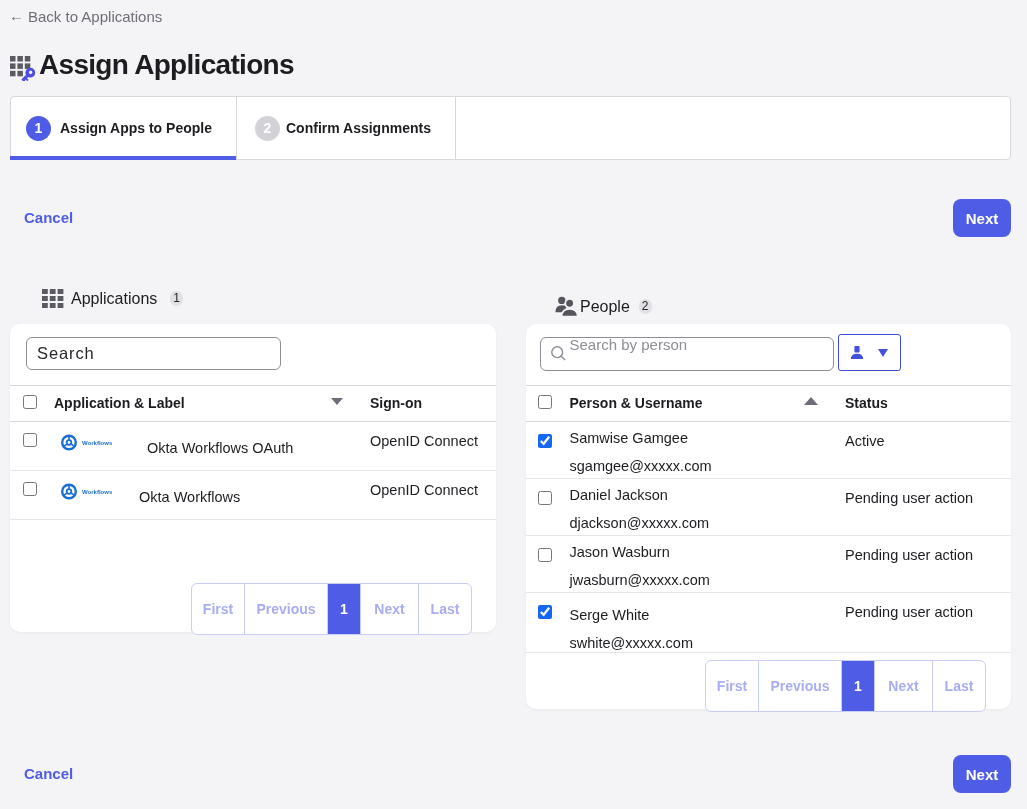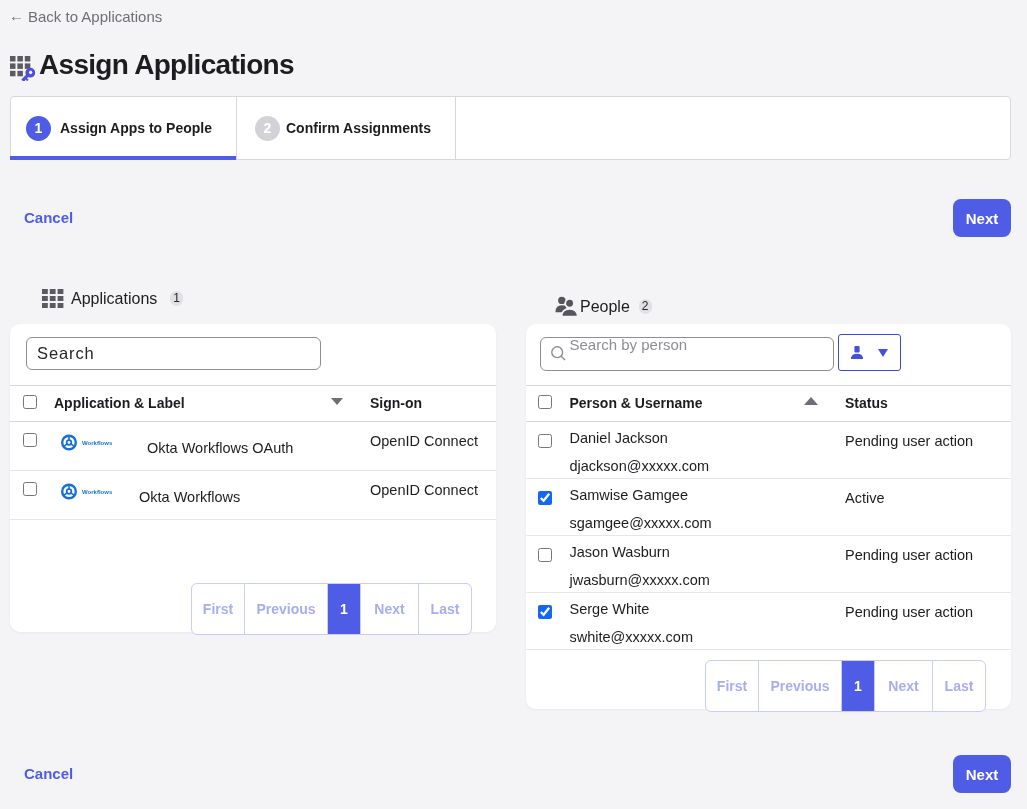--- a/index.html
+++ b/index.html
@@ -130,21 +130,21 @@
         <rect x="7.8" y="14" width="5.8" height="5"></rect>
         <rect x="15.6" y="14" width="5.8" height="5"></rect>
     </g>
   </svg>
   <span class="t">Applications</span>
   <span class="badge">1</span>
 </div>
 
 <div class="abs card card-left">
   <div style="padding:13px 16px 0 16px;">
-    <input class="search" style="width: 295px; padding-left: 10px; font-size: 16.5px; letter-spacing: 0.9px; color: rgb(38, 38, 43);" value="Search">
+    <input class="search" style="width: 255px; padding-left: 10px; font-size: 16.5px; letter-spacing: 0.9px; color: rgb(38, 38, 43);" value="Search">
   </div>
   <table style="margin-top:15px;">
     <colgroup>
         <col style="width:44px;">
         <col>
         <col style="width:126px;">
       </colgroup>
     <tbody>
         <tr class="thead-row">
       <th style="padding:9px 0 0 13px;"><input type="checkbox" style=""></th>
@@ -239,46 +239,46 @@
       </colgroup>
     <tbody>
         <tr class="thead-row">
       <th style="padding:9px 0 0 12px;"><input type="checkbox" style=""></th>
       <th style="padding-top:9px;">Person &amp; Username
         <span style="float:right;margin:2px 27px 0 0;width:0;height:0;border-left:7px solid transparent;border-right:7px solid transparent;border-bottom:8px solid #6e6e78;"></span>
       </th>
       <th style="padding-top:9px;">Status</th>
     </tr>
     <tr class="data" style="height:57px;">
+      <td style="padding:11.5px 0 0 12px;"><input type="checkbox" checked="" style=""></td>
+      <td style="padding:8px 0 0 0;">
+        <div class="cell15" style="line-height:17px;">Samwise Gamgee</div>
+        <div class="cell15" style="line-height:17px;margin-top:11px;">sgamgee@xxxxx.com</div>
+      </td>
+      <td class="cell15" style="padding-top:11px;">Active</td>
+    </tr>
+    <tr class="data" style="height:57px;">
       <td style="padding:11.5px 0 0 12px;"><input type="checkbox" style=""></td>
       <td style="padding:8px 0 0 0;">
         <div class="cell15" style="line-height:17px;">Daniel Jackson</div>
         <div class="cell15" style="line-height:17px;margin-top:11px;">djackson@xxxxx.com</div>
       </td>
       <td class="cell15" style="padding-top:11px;">Pending user action</td>
     </tr>
     <tr class="data" style="height:57px;">
-      <td style="padding:11.5px 0 0 12px;"><input type="checkbox" checked="" style=""></td>
-      <td style="padding:8px 0 0 0;">
-        <div class="cell15" style="line-height:17px;">Samwise Gamgee</div>
-        <div class="cell15" style="line-height:17px;margin-top:11px;">sgamgee@xxxxx.com</div>
-      </td>
-      <td class="cell15" style="padding-top:11px;">Active</td>
-    </tr>
-    <tr class="data" style="height:57px;">
       <td style="padding:11.5px 0 0 12px;"><input type="checkbox" style=""></td>
       <td style="padding:8px 0 0 0;">
         <div class="cell15" style="line-height:17px;">Jason Wasburn</div>
         <div class="cell15" style="line-height:17px;margin-top:11px;">jwasburn@xxxxx.com</div>
       </td>
       <td class="cell15" style="padding-top:11px;">Pending user action</td>
     </tr>
     <tr class="data" style="height:57px;">
       <td style="padding:11.5px 0 0 12px;"><input type="checkbox" checked="" style=""></td>
-      <td style="padding:8px 0 0 0;">
+      <td style="padding:14px 0 0 0;">
         <div class="cell15" style="line-height:17px;">Serge White</div>
         <div class="cell15" style="line-height:17px;margin-top:11px;">swhite@xxxxx.com</div>
       </td>
       <td class="cell15" style="padding-top:11px;">Pending user action</td>
     </tr>
   </tbody>
     </table>
   <div class="pager" style="position:absolute; left:179.5px; top:336px;">
     <a style="width:53px;">First</a>
       <a style="width:83px;">Previous</a>

